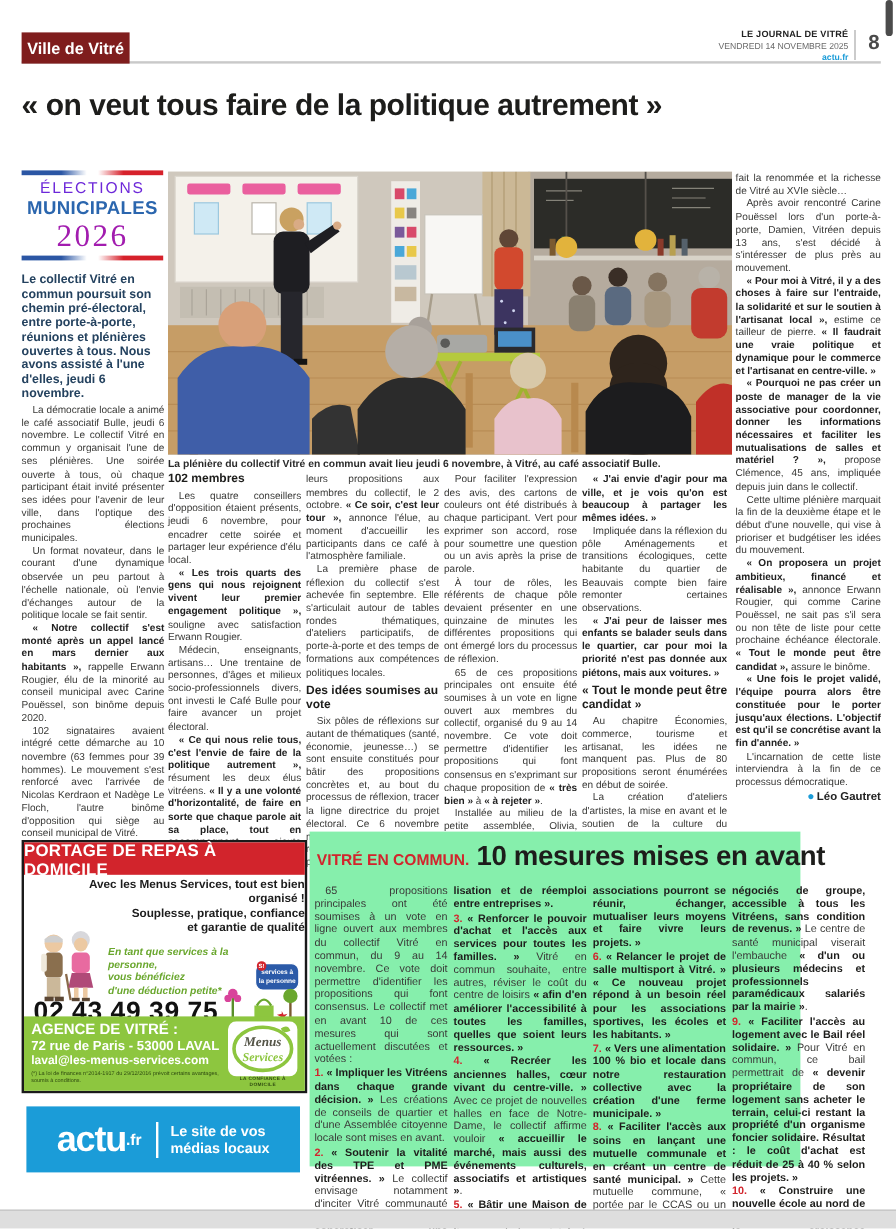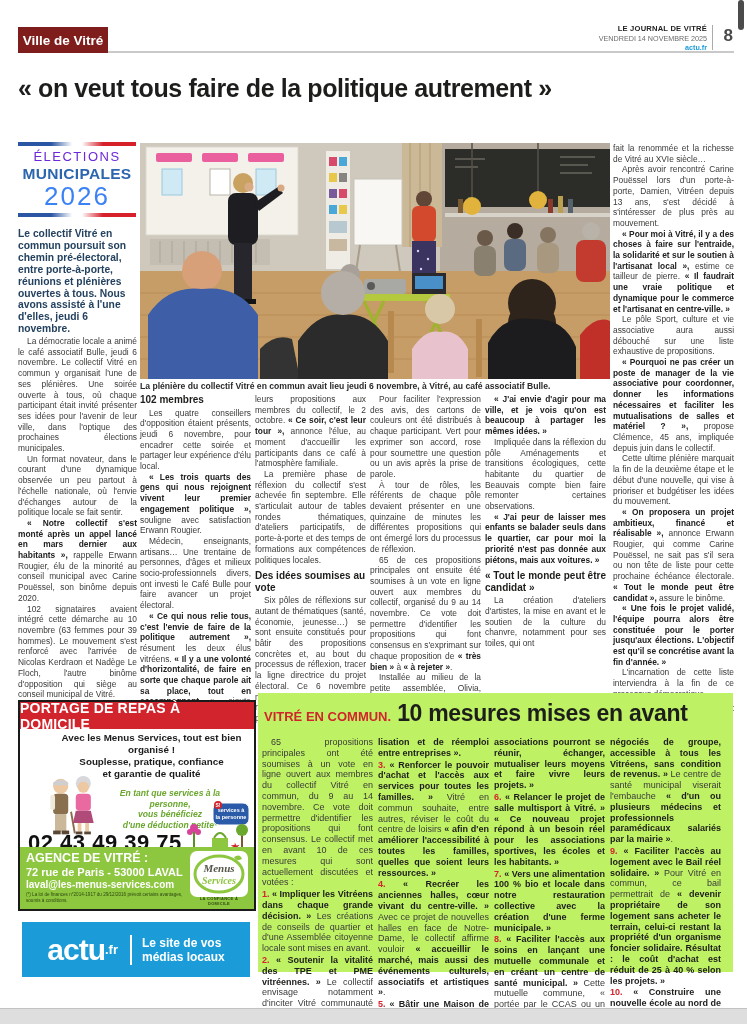--- a/index.html
+++ b/index.html
@@ -24,21 +24,21 @@
   .headline { position:absolute; left:18px; top:74px; width:716px; color:#1d1d1b; }
   .headline .hl-line { font-size:25px; font-weight:bold; line-height:28px; letter-spacing:-0.4px; }
   .kicker { color:#d2242c; font-weight:bold; font-size:14.5px; margin-right:6px; position:relative; top:-2px; }
 
   
   .badge { position:absolute; left:18px; top:142px; width:118px; height:78px; background:#fff; text-align:center; }
   .badge .bar { height:4px; width:100%;
     background:linear-gradient(90deg,#2b56a4 0%,#2b56a4 28%,#ffffff 46%,#ffffff 54%,#d6212b 72%,#d6212b 100%); }
   .badge .b1 { font-size:13px; color:#6d28d9; letter-spacing:1.5px; margin-top:3px; }
   .badge .b2 { font-size:15.5px; font-weight:bold; color:#2b66ae; letter-spacing:.3px; margin-top:1px; }
-  .badge .b3 { font-size:26px; color:#3b82f6; letter-spacing:2px; line-height:27px; }
+  .badge .b3 { font-size:26px; color:#a21caf; letter-spacing:2px; line-height:27px;font-family:Liberation Serif, serif; }
   .badge .bar.bottom { margin-top:3px; }
 
   
   .standfirst { position:absolute; left:18px; top:228px; width:119px;
     font-size:10.3px; font-weight:bold; line-height:11.9px; color:#24425f; }
   .col { position:absolute; font-size:8.4px; line-height:10.7px; color:#3a3a38;
     text-align:justify; hyphens:auto; -webkit-hyphens:auto; }
   .col p { margin:0; text-indent:9px; }
   .col p.ni { text-indent:0; }
   .col b { color:#222; }
@@ -56,23 +56,23 @@
   
   .photo { position:absolute; left:140px; top:143px; width:470px; height:236px; overflow:hidden; background:#cfc8bd; }
   .caption { position:absolute; left:140px; top:381px; width:470px;
     font-size:8.6px; font-weight:bold; color:#2b2b2b; line-height:10px; }
 
   
   .ad { position:absolute; left:18px; top:700px; width:238px; height:211px;
     border:2px solid #1a1a1a; background:#fff; }
   .ad-header { height:27px; background:#d2242c; color:#fff; font-weight:bold; font-size:14px;
     display:flex; align-items:center; justify-content:center; letter-spacing:.2px; }
-  .ad-line { text-align:center; font-weight:bold; color:#1c1c1c; font-size:9.8px; line-height:12px;margin-left:29px; }
+  .ad-line { text-align:right; font-weight:bold; color:#1c1c1c; font-size:9.8px; line-height:12px;margin-left:29px; }
   .ad-line.first { margin-top:3px; }
-  .ad-mid { position:absolute; left:20px; top:72px; right:4px; height:62px;text-align:center; }
+  .ad-mid { position:absolute; left:4px; top:72px; right:4px; height:62px; }
   .couple-svg { position:absolute; left:2px; top:0; }
   .ad-green { position:absolute; left:66px; top:14px; width:128px;
     color:#6aa72e; font-weight:bold; font-style:italic; font-size:8.6px; line-height:10.5px; }
   .sap-badge { position:absolute; right:0px; top:26px; }
   .ad-phone { position:absolute; left:8px; top:128px; font-size:22px; font-weight:bold; color:#111; letter-spacing:.5px; }
   .plants-svg { position:absolute; right:4px; top:118px; }
   .ad-footer { position:absolute; left:0; bottom:0; width:100%; height:62px; background:#8dc63f; padding:4px 6px; }
   .ad-footer .agency { font-size:12.5px; font-weight:bold; color:#fff; }
   .ad-footer .addr { font-size:11px; font-weight:bold; color:#fff; margin-top:1px; }
   .ad-footer .mail { font-size:10px; font-weight:bold; color:#fff; margin-top:1px; }
@@ -83,21 +83,21 @@
 
   
   .actu-banner { position:absolute; left:22px; top:922px; width:228px; height:55px; background:#1b9cd8;
     display:flex; align-items:center; justify-content:center; color:#fff; cursor:pointer; }
   .actu-word { font-size:30px; font-weight:bold; letter-spacing:-1px; }
   .actu-tld { font-size:13px; font-weight:bold; }
   .actu-sep { width:2px; height:30px; background:#fff; margin:0 10px 0 12px; }
   .actu-tag { font-size:12px; font-weight:bold; line-height:14px; }
 
   
-  .measures { position:absolute; left:258px; top:693px; width:475px; height:279px; background:#bef264; }
+  .measures { position:absolute; left:258px; top:693px; width:409px; height:279px; background:#86efac; }
   .m-head { padding:7px 8px 0 6px; white-space:nowrap; }
   .m-kicker { color:#d2242c; font-weight:bold; font-size:13px; margin-right:6px; }
   .m-title { color:#1d1d1b; font-weight:bold; font-size:23px; letter-spacing:-0.3px; }
   .m-cols { position:absolute; left:4px; top:44px; display:flex; gap:5px; }
   .m-col { width:111px; font-size:9px; line-height:10.8px; color:#3a3a38; text-align:justify; hyphens:auto; }
   .m-col p { margin:0 0 1px 0; }
   .m-col p.ind { text-indent:9px; }
   .m-col b { color:#1d1d1b; }
   .rnum { color:#d2242c; font-weight:bold; }
 
@@ -319,28 +319,28 @@
     <p>À tour de rôles, les référents de chaque pôle devaient présenter en une quinzaine de minutes les différentes propositions qui ont émergé lors du processus de réflexion.</p>
     <p>65 de ces propositions principales ont ensuite été soumises à un vote en ligne ouvert aux membres du collectif, organisé du 9 au 14 novembre. Ce vote doit permettre d'identifier les propositions qui font consensus en s'exprimant sur chaque proposition de <b>« très bien »</b> à <b>« à rejeter »</b>.</p>
     <p>Installée au milieu de la petite assemblée, Olivia, enseignante dans le secondaire, écoute attentivement les prises de parole.</p>
   </div>
 
   <div class="col col5">
     <p><b>« J'ai envie d'agir pour ma ville, et je vois qu'on est beaucoup à partager les mêmes idées. »</b></p>
     <p>Impliquée dans la réflexion du pôle Aménagements et transitions écologiques, cette habitante du quartier de Beauvais compte bien faire remonter certaines observations.</p>
     <p><b>« J'ai peur de laisser mes enfants se balader seuls dans le quartier, car pour moi la priorité n'est pas donnée aux piétons, mais aux voitures. »</b></p>
     <div class="subhead">« Tout le monde peut être candidat »</div>
+    <p>Au chapitre Économies, commerce, tourisme et artisanat, les idées ne manquent pas. Plus de 80 propositions seront énumérées en début de soirée.</p>
     <p>La création d'ateliers d'artistes, la mise en avant et le soutien de la culture du chanvre, notamment pour ses toiles, qui ont</p>
   </div>
 
   <div class="col col6">
     <p class="ni">fait la renommée et la richesse de Vitré au XVIe siècle…</p>
     <p>Après avoir rencontré Carine Pouëssel lors d'un porte-à-porte, Damien, Vitréen depuis 13 ans, s'est décidé à s'intéresser de plus près au mouvement.</p>
     <p><b>« Pour moi à Vitré, il y a des choses à faire sur l'entraide, la solidarité et sur le soutien à l'artisanat local »,</b> estime ce tailleur de pierre. <b>« Il faudrait une vraie politique et dynamique pour le commerce et l'artisanat en centre-ville. »</b></p>
-    <p>Le pôle Sport, culture et vie associative aura aussi débouché sur une liste exhaustive de propositions.</p>
     <p><b>« Pourquoi ne pas créer un poste de manager de la vie associative pour coordonner, donner les informations nécessaires et faciliter les mutualisations de salles et matériel ? »,</b> propose Clémence, 45 ans, impliquée depuis juin dans le collectif.</p>
     <p>Cette ultime plénière marquait la fin de la deuxième étape et le début d'une nouvelle, qui vise à prioriser et budgétiser les idées du mouvement.</p>
     <p><b>« On proposera un projet ambitieux, financé et réalisable »,</b> annonce Erwann Rougier, qui comme Carine Pouëssel, ne sait pas s'il sera ou non tête de liste pour cette prochaine échéance électorale. <b>« Tout le monde peut être candidat »,</b> assure le binôme.</p>
     <p><b>« Une fois le projet validé, l'équipe pourra alors être constituée pour le porter jusqu'aux élections. L'objectif est qu'il se concrétise avant la fin d'année. »</b></p>
     <p>L'incarnation de cette liste interviendra à la fin de ce processus démocratique.</p>
     <div class="byline"><span class="dot">●</span><span>Léo Gautret</span></div>
   </div>
 
   <div class="ad">
     <div class="ad-header">PORTAGE DE REPAS À DOMICILE</div>

